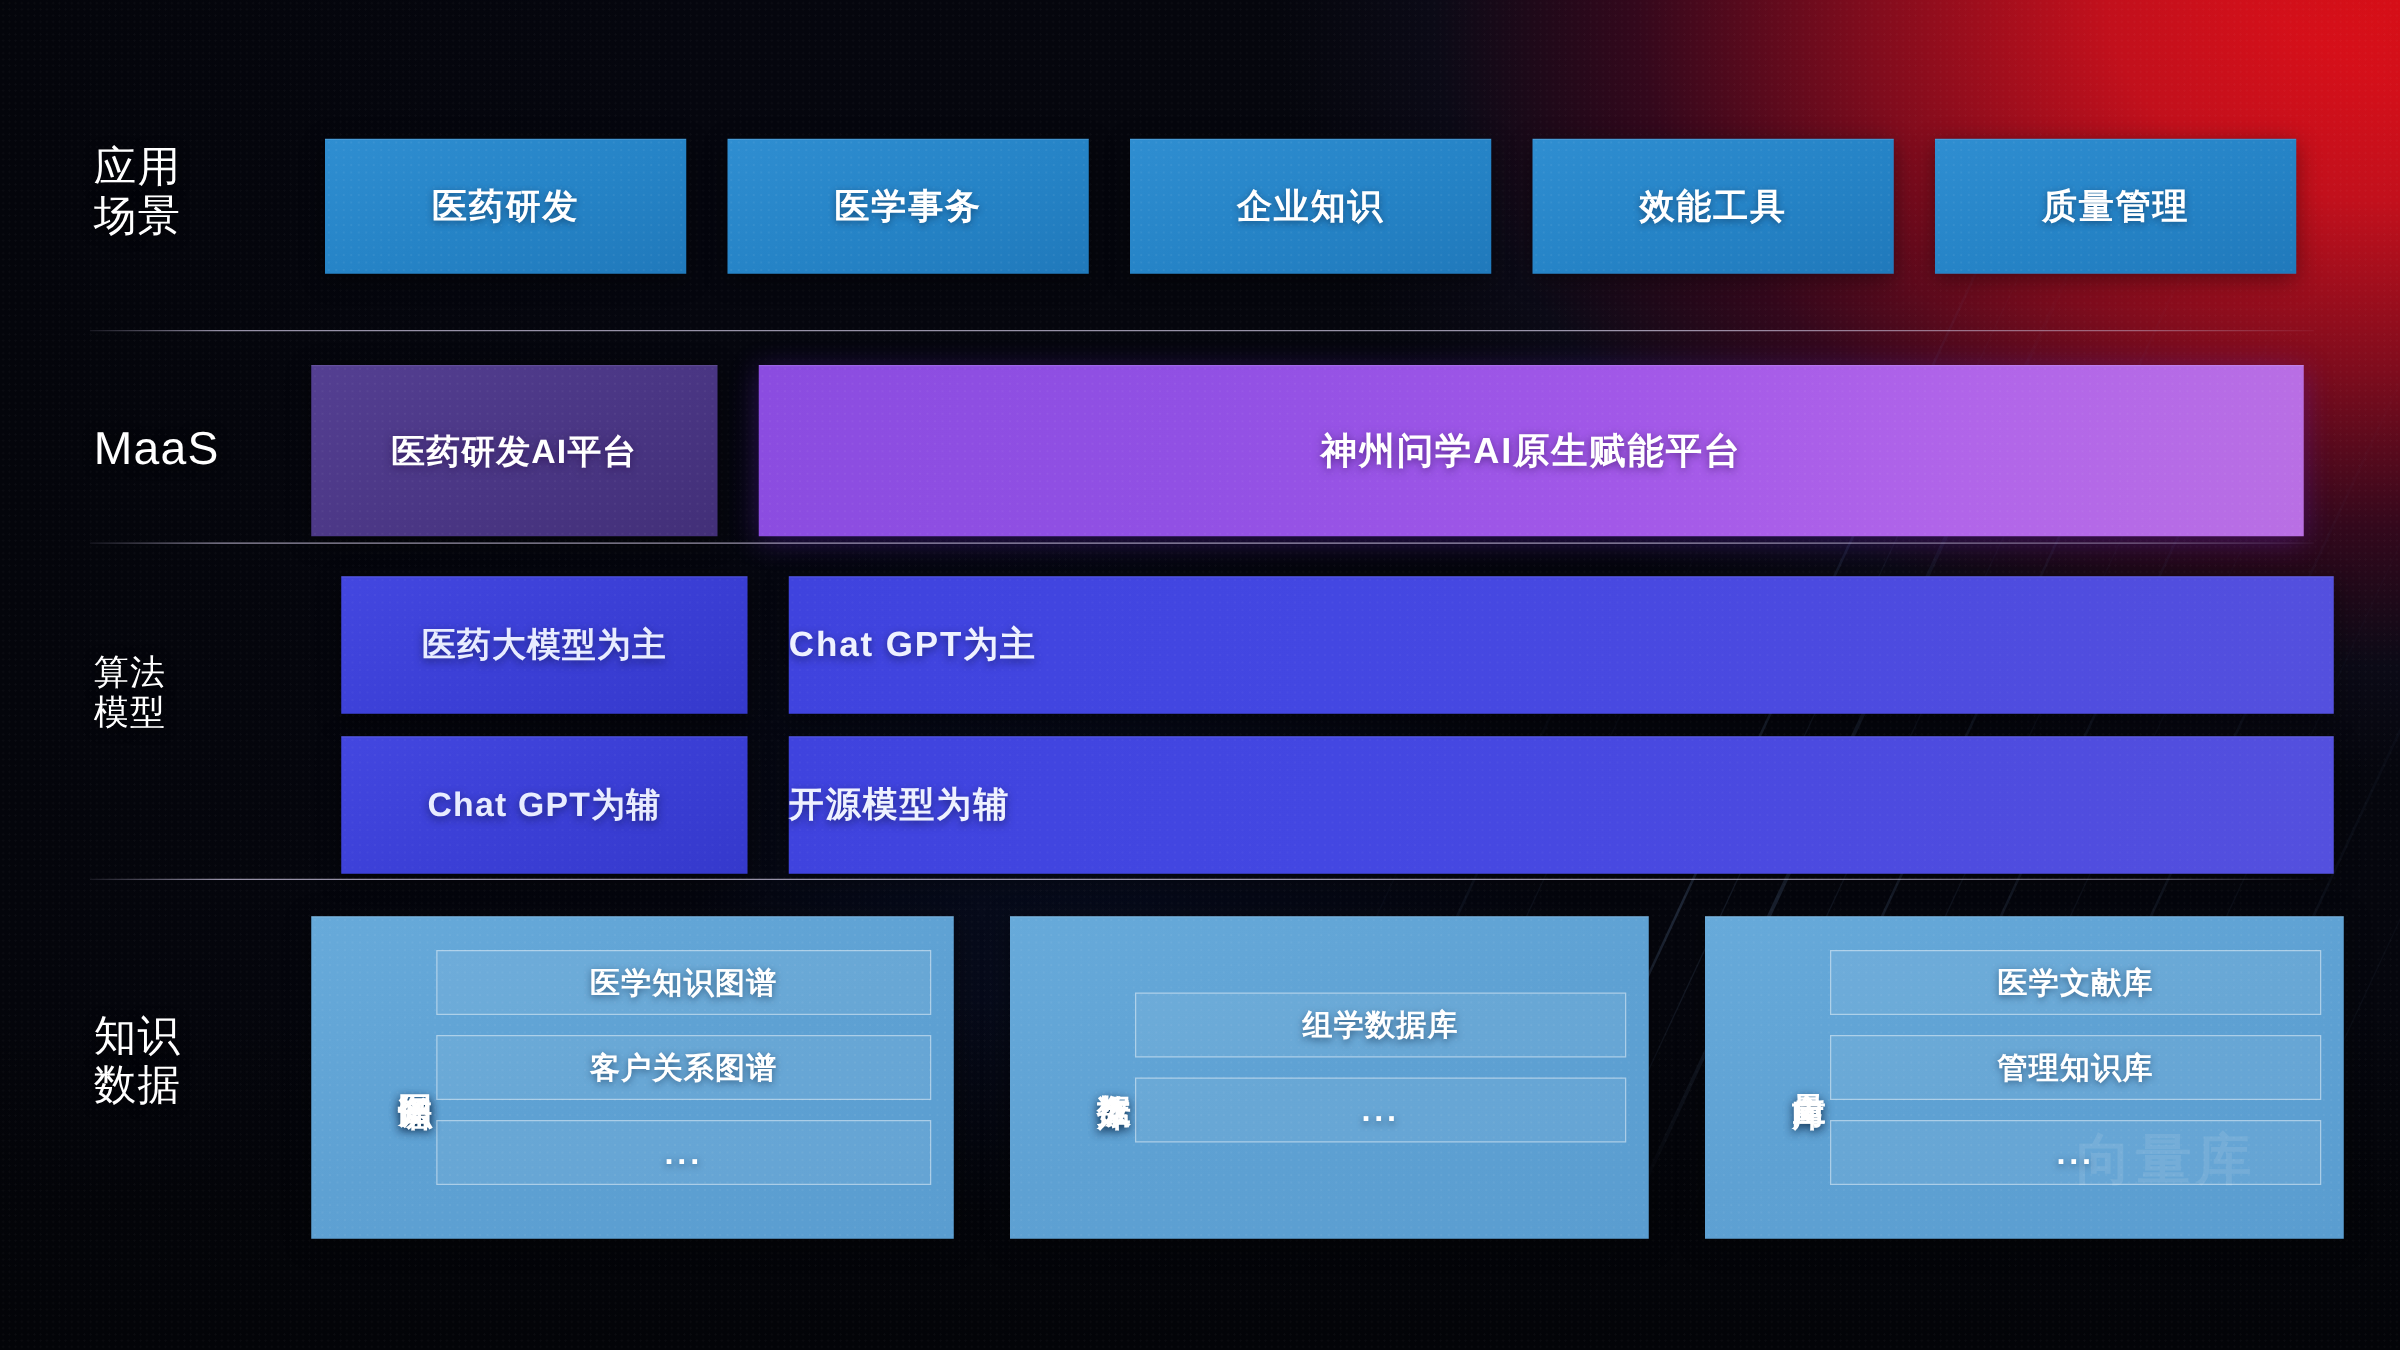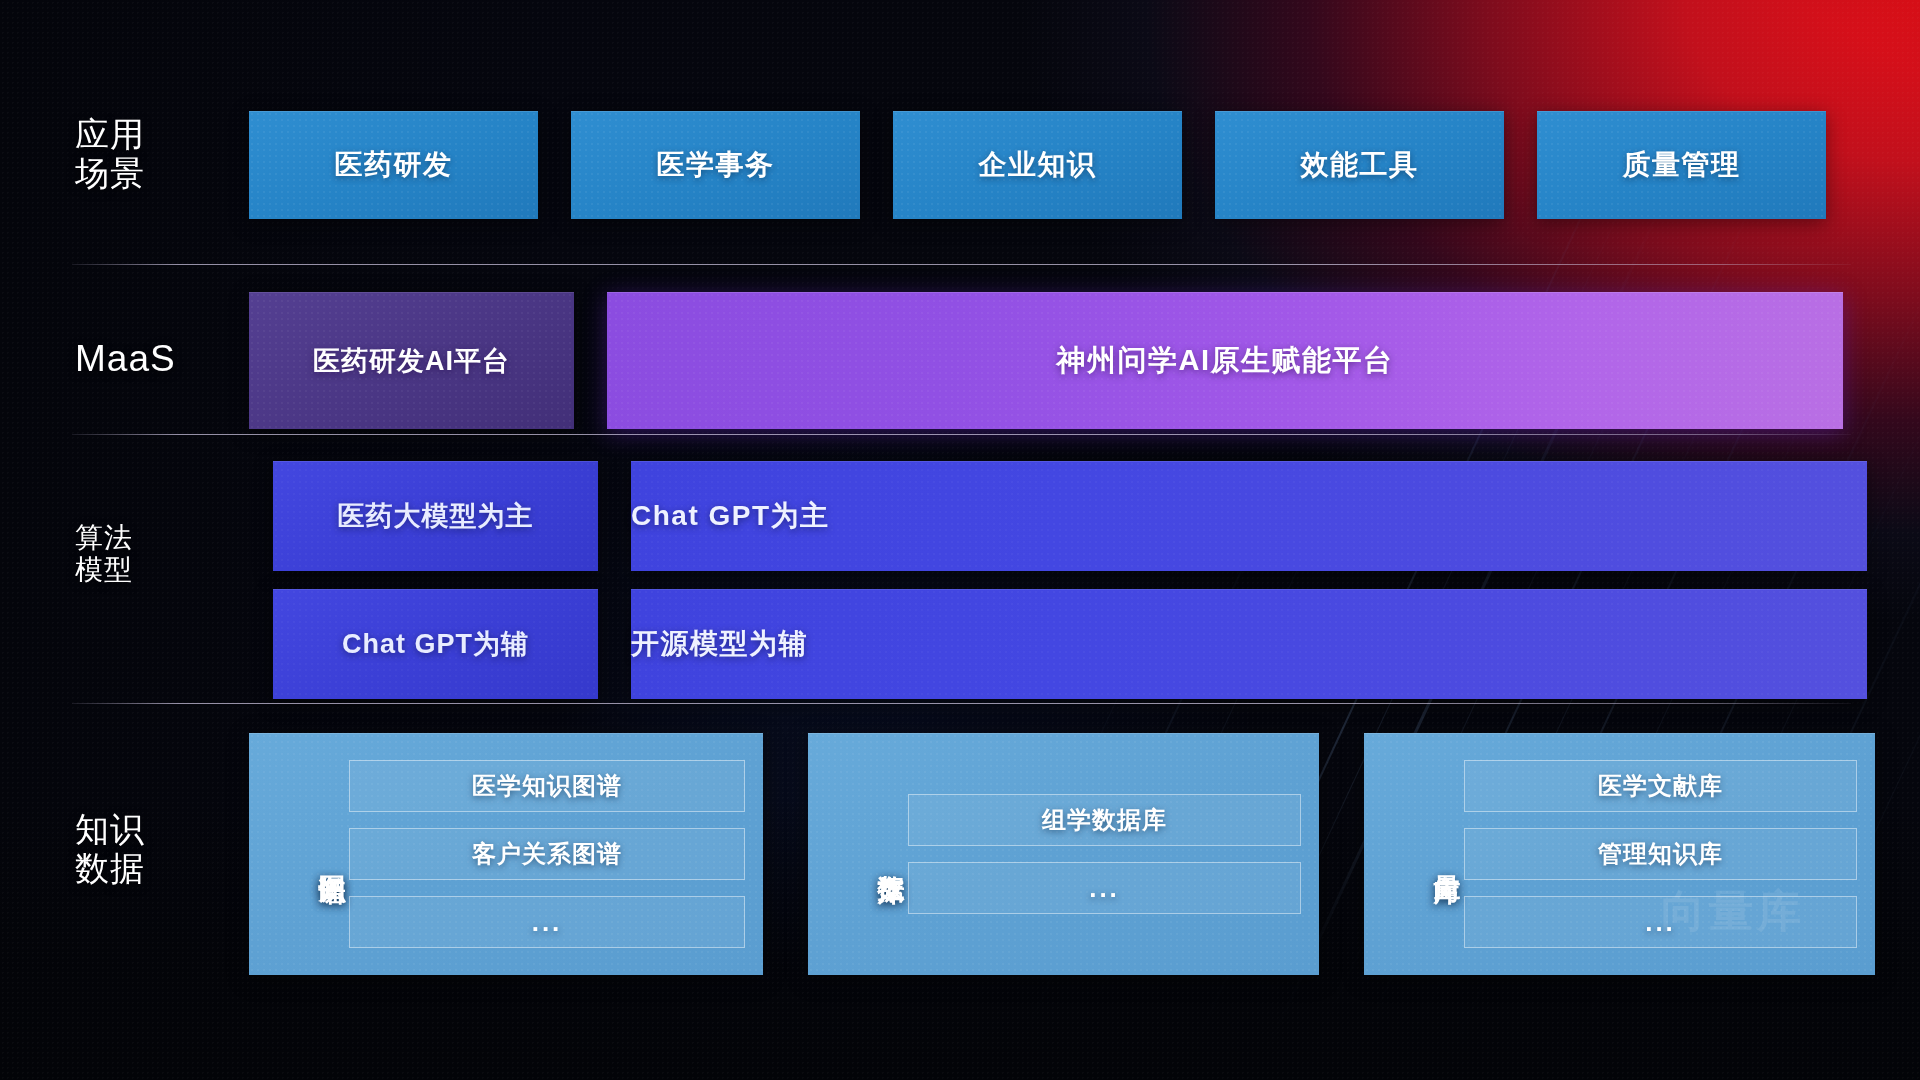--- a/index.html
+++ b/index.html
@@ -32,21 +32,21 @@
 
   
   .stage{position:absolute;inset:0;}
   .rowlabel{position:absolute;left:75px;width:165px;
      color:#ffffff;font-weight:400;line-height:1.16;letter-spacing:1px;
      text-shadow:0 2px 10px rgba(0,0,0,.85);}
   .divider{position:absolute;left:72px;width:1779px;height:1px;
      background:linear-gradient(90deg,rgba(196,186,222,.10) 0%,rgba(206,198,226,.72) 6%,rgba(214,206,232,.70) 70%,rgba(206,198,226,.45) 92%,rgba(200,190,220,.05) 100%);}
 
   
-  .apps{position:absolute;left:249px;top:111px;display:flex;gap:33px;}
+  .apps{position:absolute;left:260px;top:111px;display:flex;gap:33px;}
   .app-box{width:289px;height:108px;display:flex;align-items:center;justify-content:center;
      background:linear-gradient(160deg,#2f8ed1 0%,#2583c6 55%,#2079bb 100%);
      color:#fff;font-size:28px;font-weight:700;letter-spacing:1.5px;
      box-shadow:0 4px 18px rgba(0,0,0,.42), inset 0 1px 0 rgba(255,255,255,.12);
      position:relative;}
   .app-box::after{content:"";position:absolute;inset:0;
      background-image:radial-gradient(rgba(255,255,255,.10) 1px, rgba(0,0,0,0) 1px);
      background-size:6px 6px;opacity:.55;pointer-events:none;}
   .app-box span{position:relative;z-index:2;text-shadow:0 2px 6px rgba(0,22,48,.45);}
 
@@ -79,21 +79,21 @@
   .algo-left::after,.algo-right::after{content:"";position:absolute;inset:0;
      background-image:radial-gradient(rgba(255,255,255,.07) 1px, rgba(0,0,0,0) 1px);
      background-size:6px 6px;opacity:.45;pointer-events:none;}
   .algo-left span,.algo-right span{position:relative;z-index:2;text-shadow:0 2px 7px rgba(5,10,50,.5);}
 
   
   .know-wrap{position:absolute;left:249px;top:733px;display:flex;gap:45px;}
   .know-panel{height:242px;display:flex;align-items:center;
      background:linear-gradient(160deg,#67aada 0%,#5ea1d3 50%,#5a9dd0 100%);
      box-shadow:0 4px 20px rgba(0,0,0,.40), inset 0 1px 0 rgba(255,255,255,.14);
-     position:relative;padding:0 14px 0 0;}
+     position:relative;padding:0 14px 16px 0;}
   .know-panel::after{content:"";position:absolute;inset:0;
      background-image:radial-gradient(rgba(255,255,255,.10) 1px, rgba(0,0,0,0) 1px);
      background-size:6px 6px;opacity:.5;pointer-events:none;}
   .know-panel.p1{width:500px;}
   .know-panel.p2{width:497px;}
   .know-panel.p3{width:497px;}
   .know-vlabel{width:70px;min-width:70px;color:#fff;font-size:27px;font-weight:700;
      line-height:1.30;text-align:center;letter-spacing:0;
      writing-mode:vertical-rl;text-orientation:upright;
      margin-left:30px;z-index:2;position:relative;

